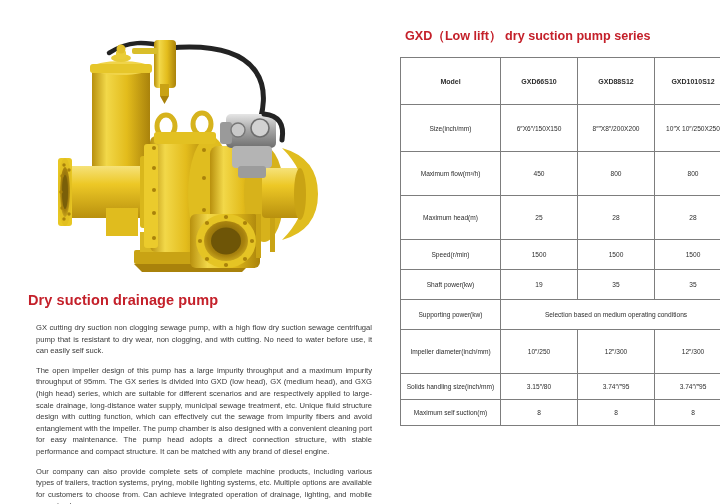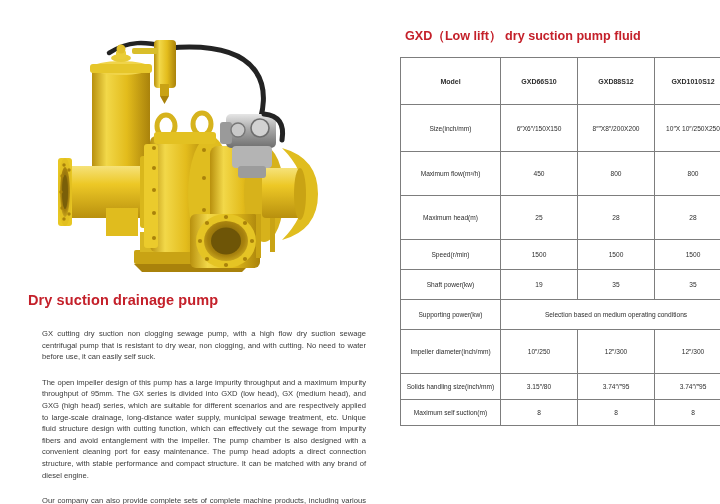--- a/index.html
+++ b/index.html
@@ -46,21 +46,21 @@
 
   #left-body {
     position: absolute;
     left: 28px; top: 314px;
     width: 352px;
     font-size: 7.6px;
     line-height: 11.6px;
     color: #3a3a3a;
     text-align: justify;
   }
-  #left-body p { margin: 14px; }
+  #left-body p { margin: 8px; }
 
   
   #right-panel {
     position: absolute;
     left: 396px; top: 0;
     width: 324px;
     height: 504px;
   }
 
   #table-title {
@@ -244,21 +244,21 @@
 
   <div id="left-body">
     <p>GX cutting dry suction non clogging sewage pump, with a high flow dry suction sewage centrifugal pump that is resistant to dry wear, non clogging, and with cutting. No need to water before use, it can easily self suck.</p>
     <p>The open impeller design of this pump has a large impurity throughput and a maximum impurity throughput of 95mm. The GX series is divided into GXD (low head), GX (medium head), and GXG (high head) series, which are suitable for different scenarios and are respectively applied to large-scale drainage, long-distance water supply, municipal sewage treatment, etc. Unique fluid structure design with cutting function, which can effectively cut the sewage from impurity fibers and avoid entanglement with the impeller. The pump chamber is also designed with a convenient cleaning port for easy maintenance. The pump head adopts a direct connection structure, with stable performance and compact structure. It can be matched with any brand of diesel engine.</p>
     <p>Our company can also provide complete sets of complete machine products, including various types of trailers, traction systems, prying, mobile lighting systems, etc. Multiple options are available for customers to choose from. Can achieve integrated operation of drainage, lighting, and mobile pump truck.</p>
   </div>
 </div>
 
 <div id="right-panel">
 
-  <div id="table-title">GXD（Low lift） dry suction pump fluid</div>
+  <div id="table-title">GXD（Low lift） dry suction pump series</div>
 
   <table id="spec-table">
     <tbody>
       <tr class="header r-tall">
         <td class="label">Model</td>
         <td class="val">GXD66S10</td>
         <td class="val">GXD88S12</td>
         <td class="val">GXD1010S12</td>
       </tr>
 

